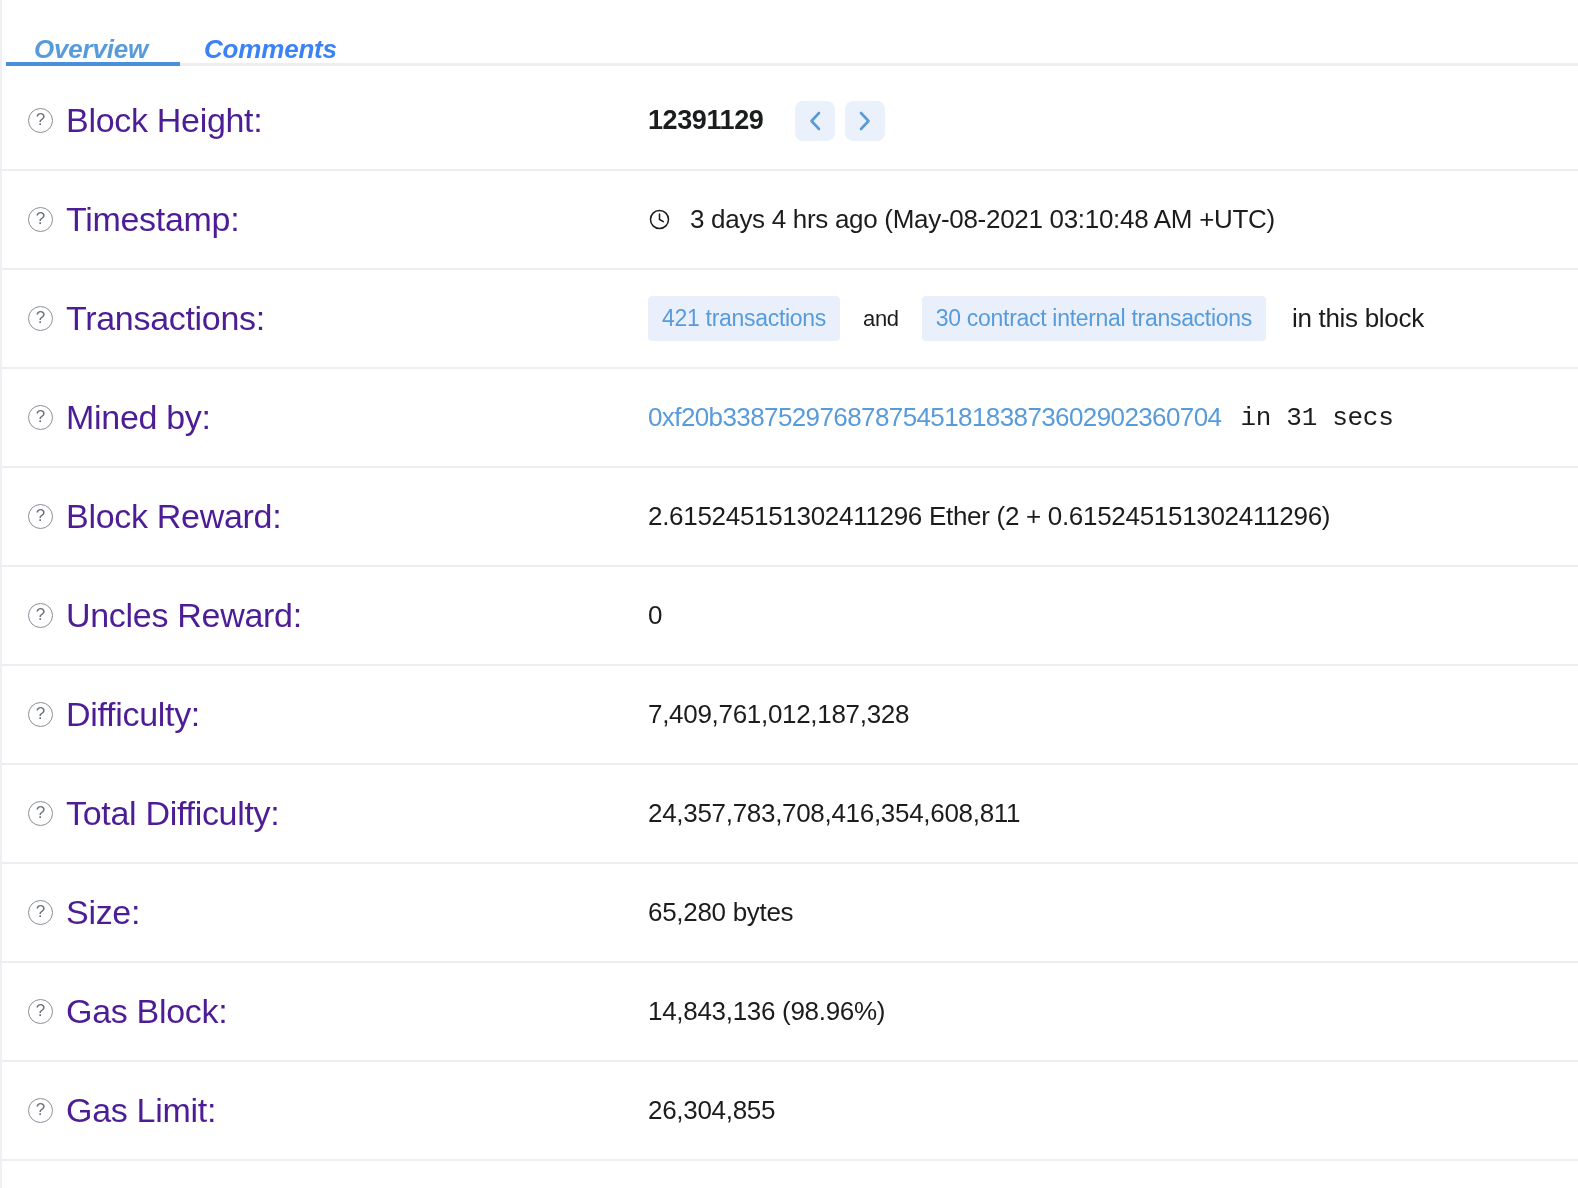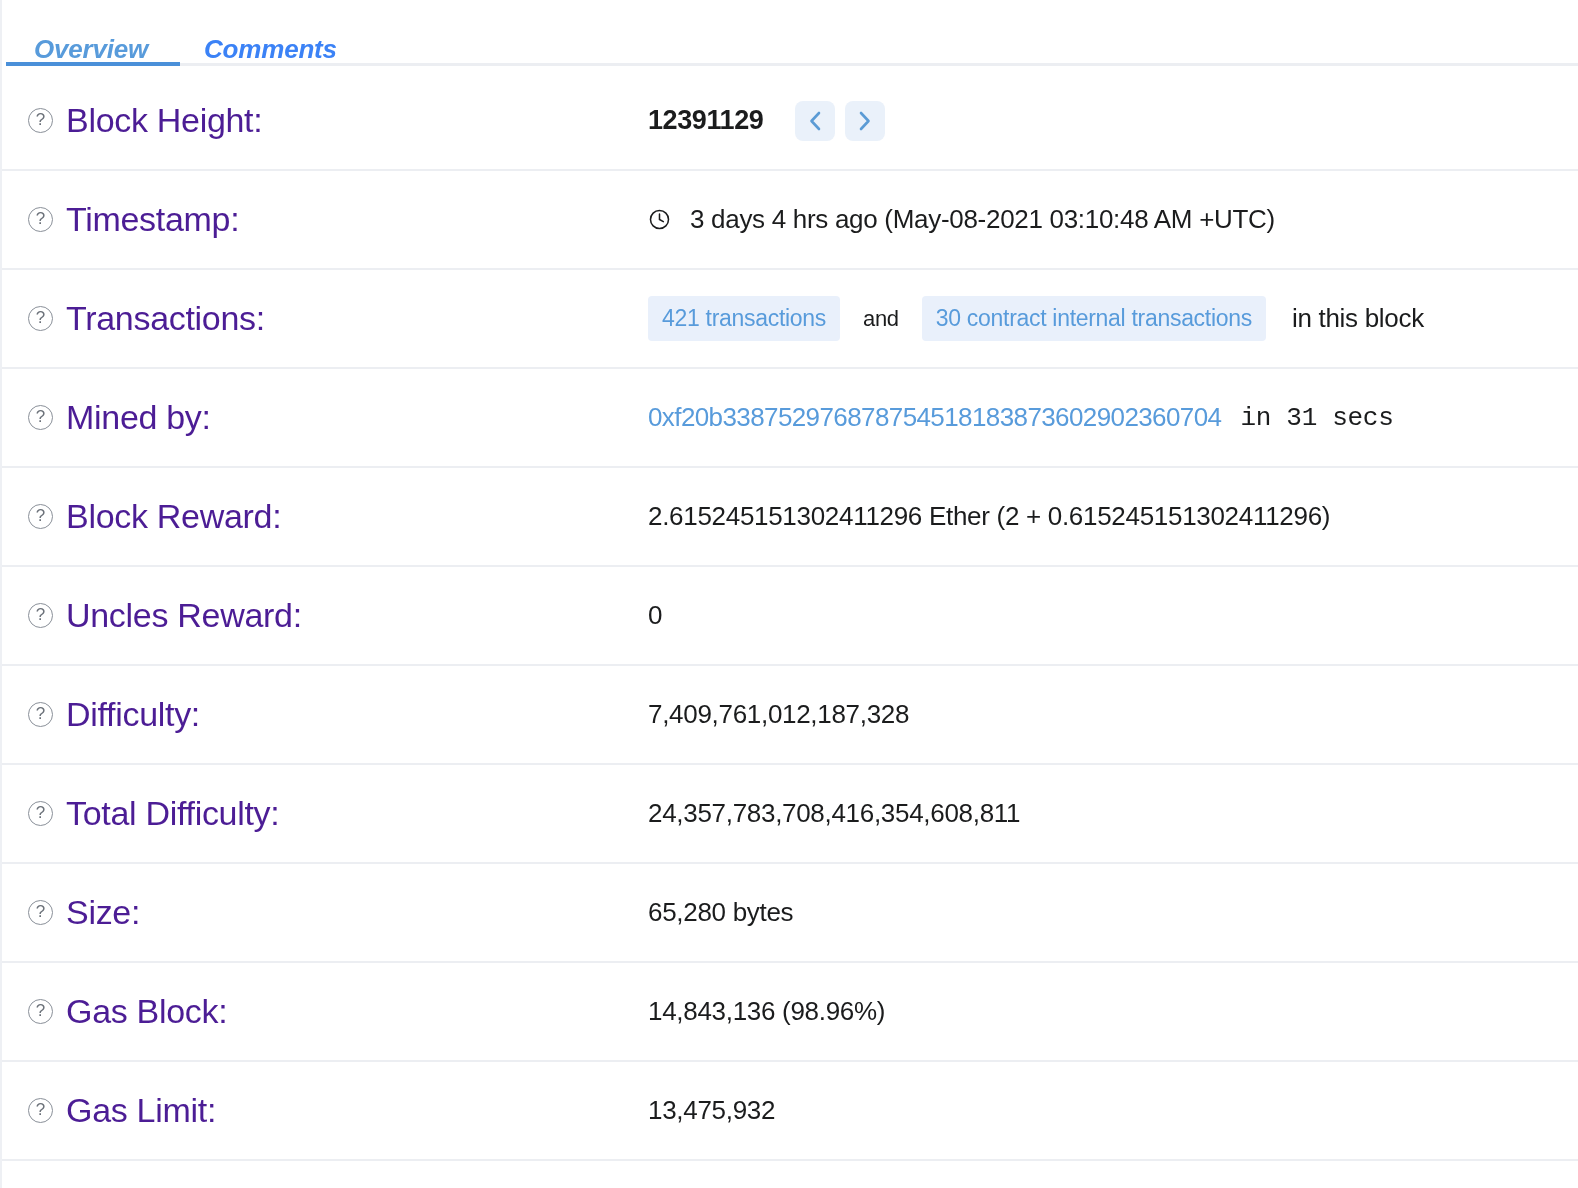--- a/index.html
+++ b/index.html
@@ -304,18 +304,18 @@
         <span>14,843,136 (98.96%)</span>
       </div>
     </div>
 
     <div class="row">
       <div class="row-label">
         <span class="help-icon">?</span>
         <span class="label-text">Gas Limit:</span>
       </div>
       <div class="row-value">
-        <span>13,475,932</span>
+        <span>26,304,855</span>
       </div>
     </div>
 
   </div>
 </div>
 
 </body></html>

